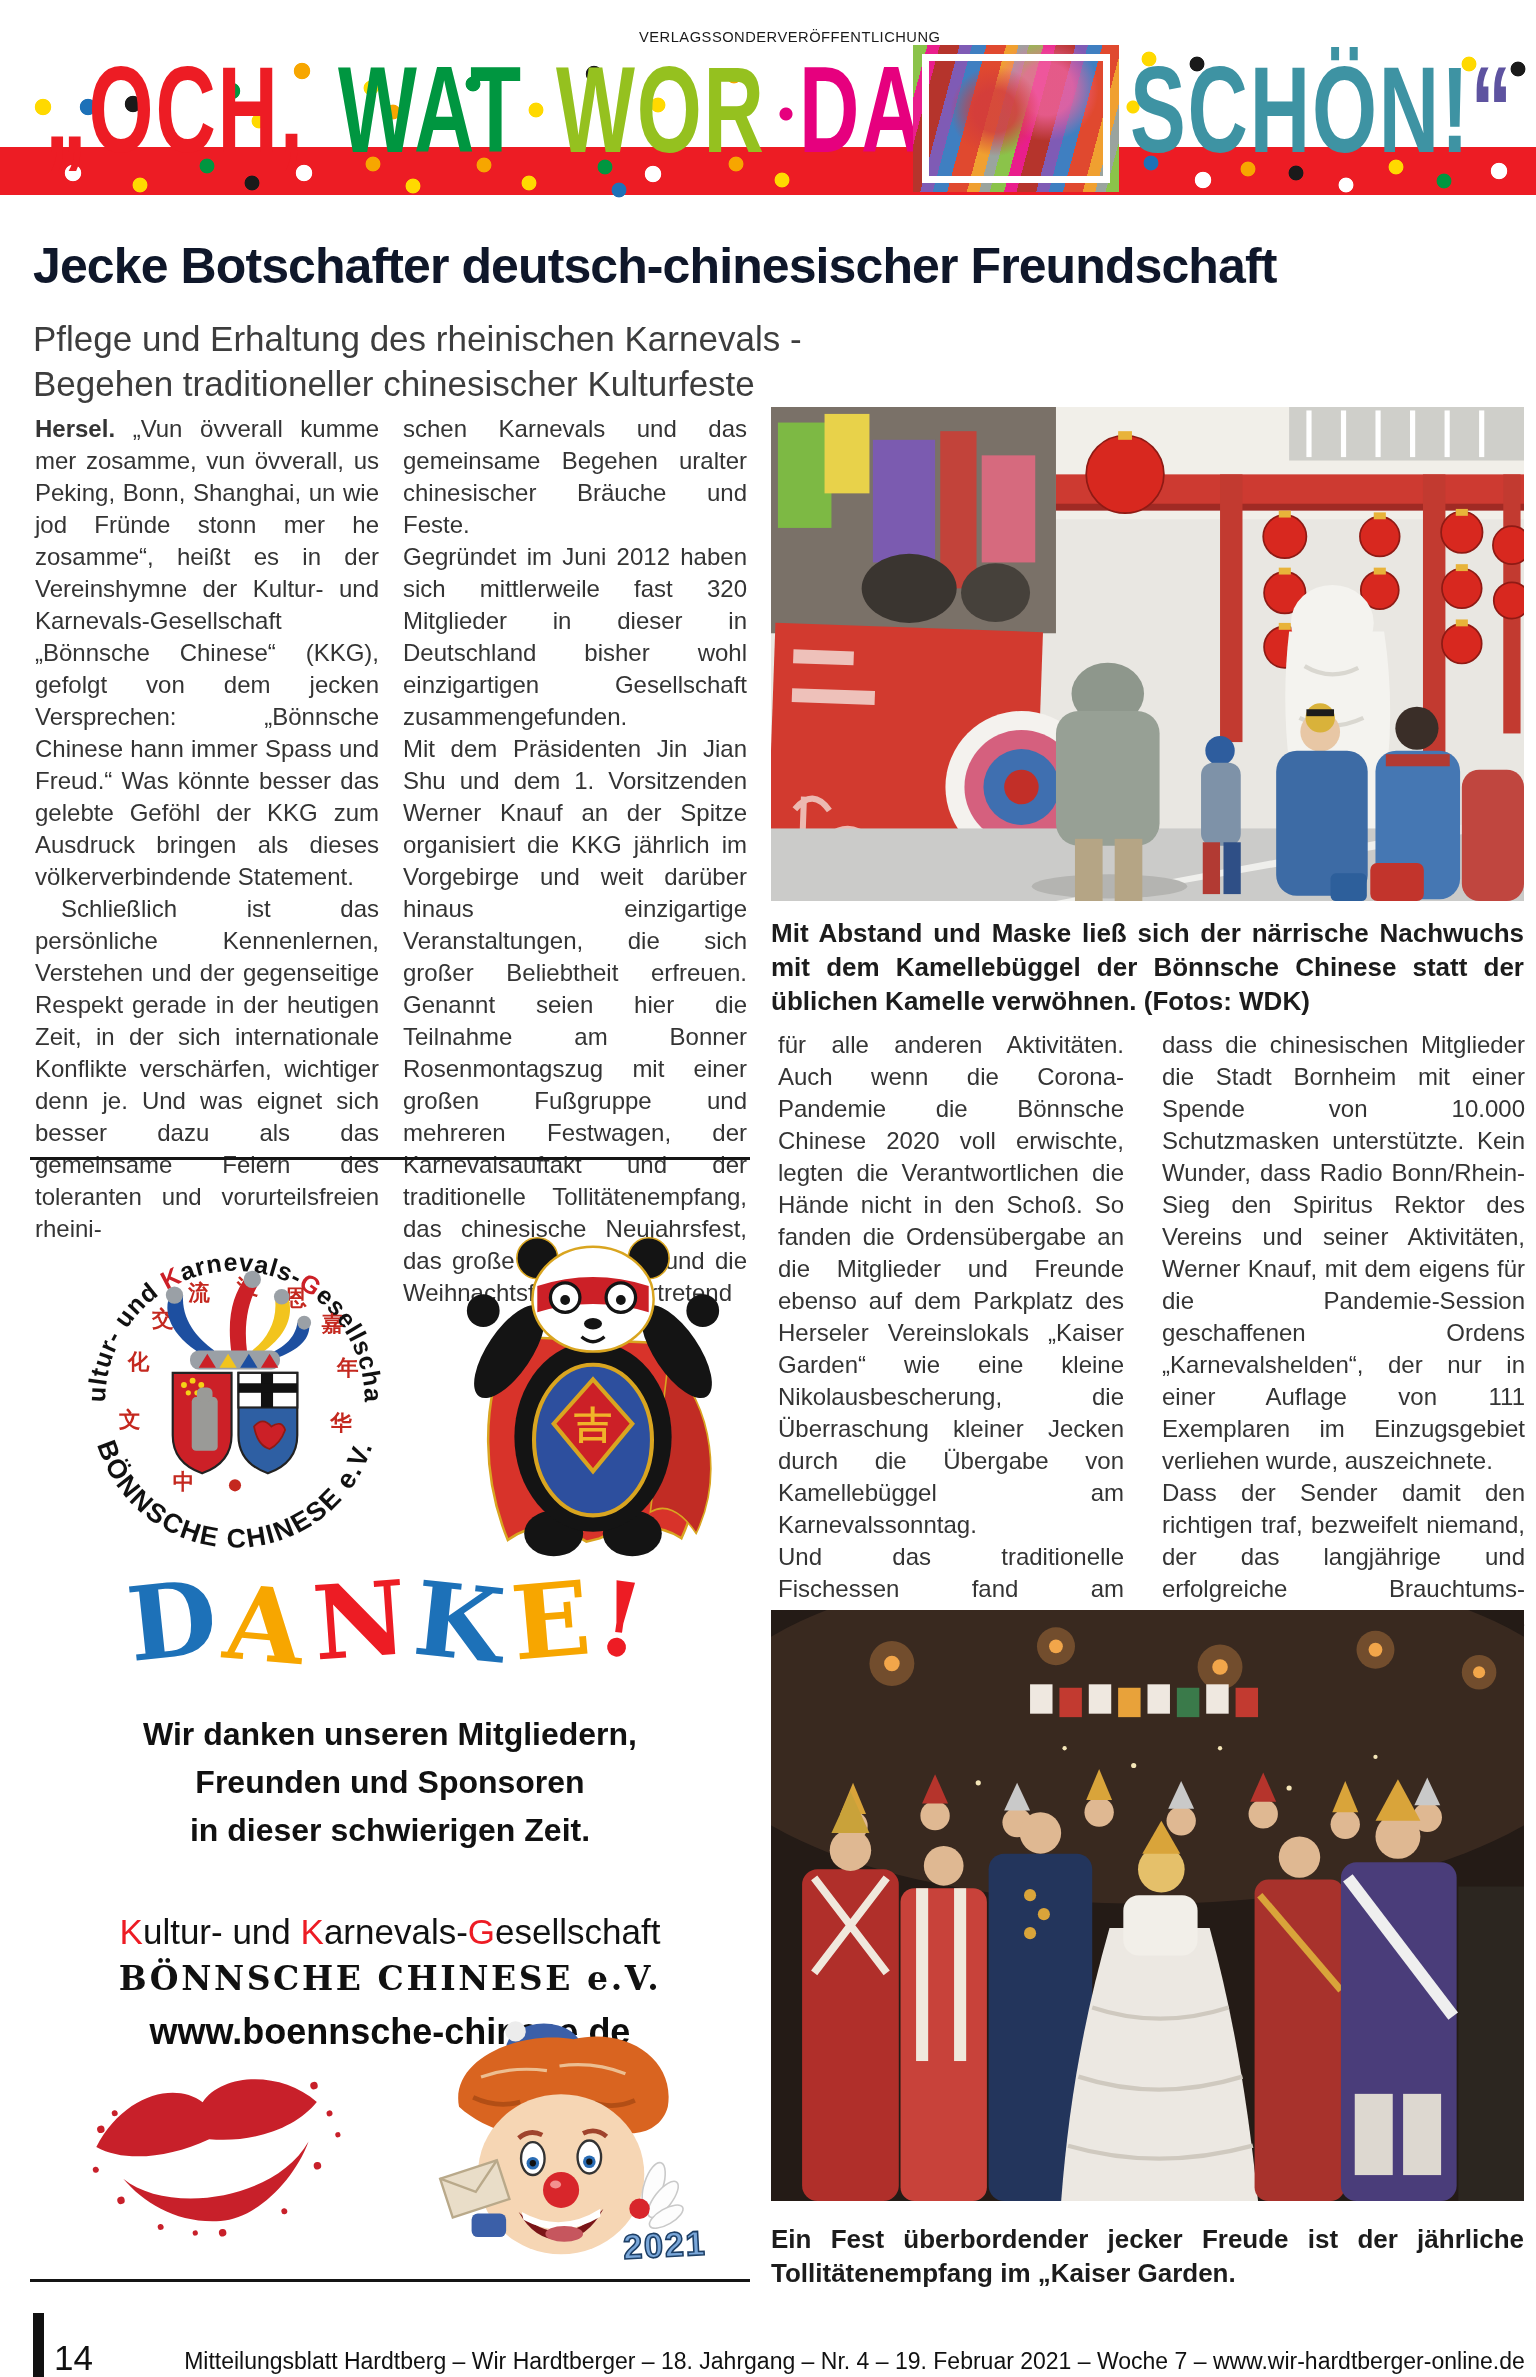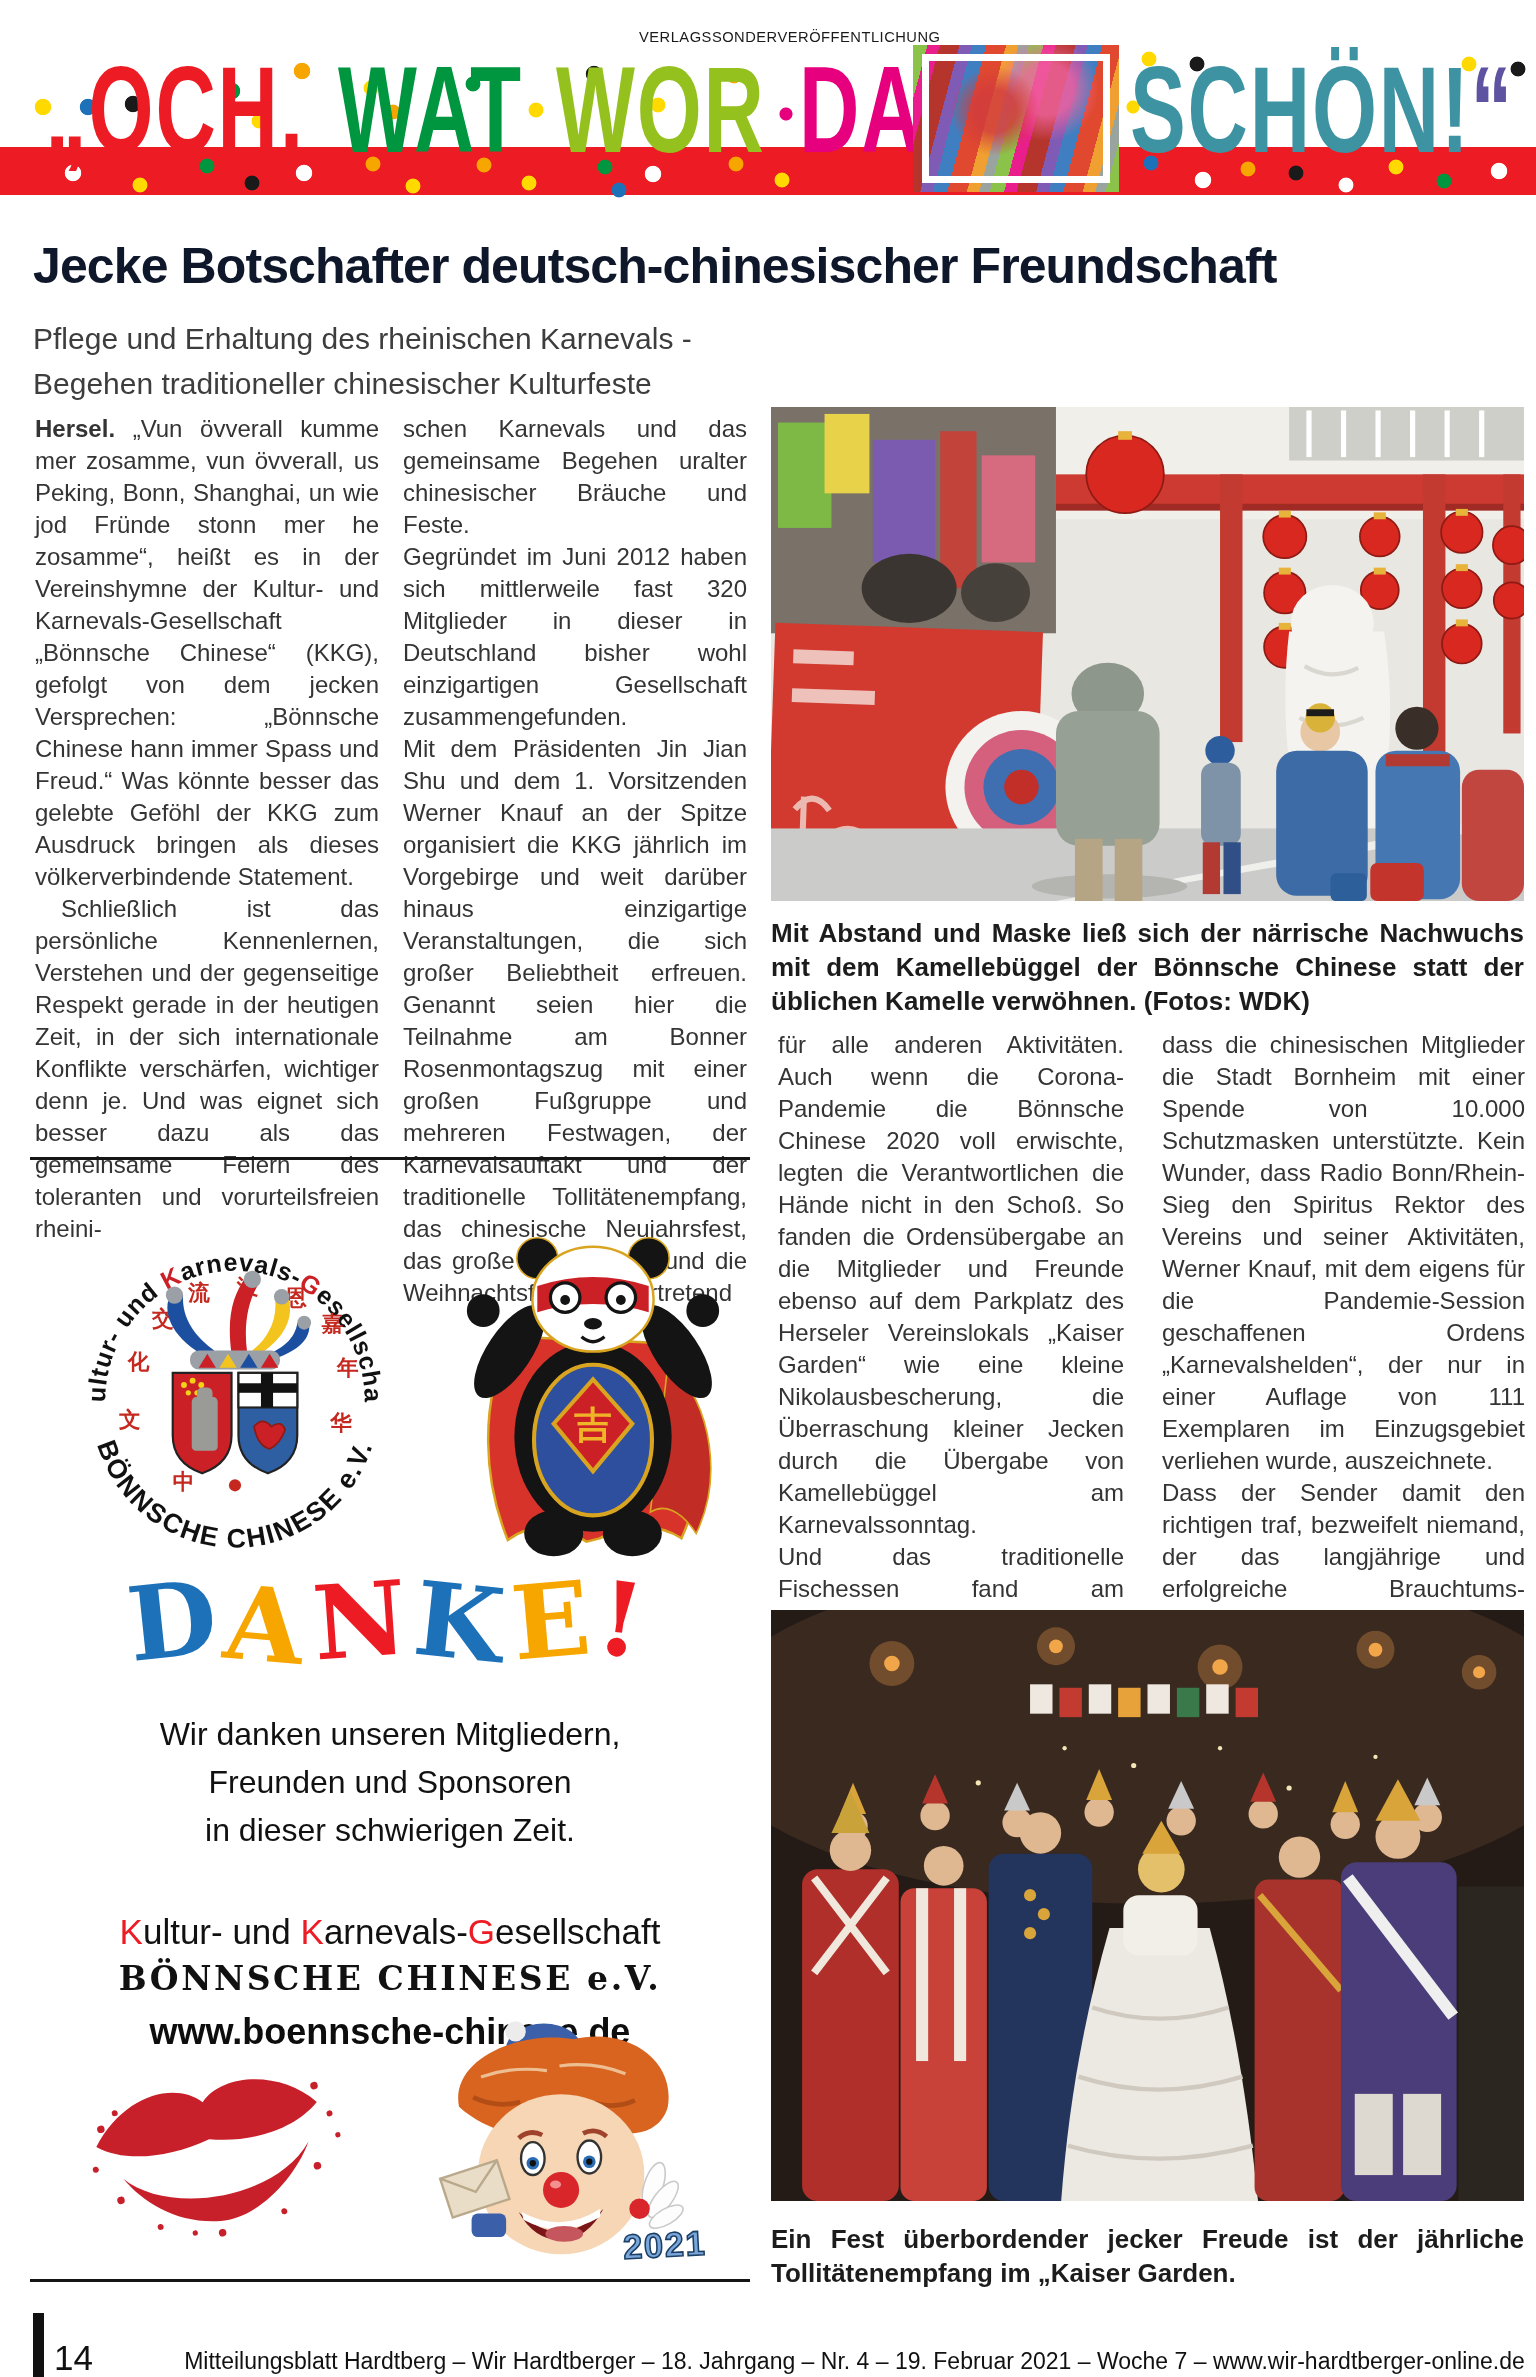--- a/index.html
+++ b/index.html
@@ -69,21 +69,21 @@
       radial-gradient(circle at 40% 45%, rgba(210,60,60,.85) 0 21px, transparent 45px),
       radial-gradient(circle at 65% 30%, rgba(240,100,160,.8) 0 26px, transparent 52px),
       repeating-linear-gradient(105deg, #8bc34a 0 14px, #e91e8c 14px 26px, #b5342c 26px 45px,
         #7f5bb5 45px 57px, #3f7fc1 57px 71px, #e0492f 71px 90px, #f0a030 90px 102px, #9aa49e 102px 112px);
   }
   .header-photo-frame { position:absolute; left:8.6px; top:8.6px; right:8.6px; bottom:8.6px; border:7px solid #fff; }
 
   
   .headline { position:absolute; left:33px; top:213px; width:1469px; font-size:50px; font-weight:bold;
               color:#0f172a; letter-spacing:-0.9px; }
-  .subhead  { position:absolute; left:33px; top:292px; width:950px; font-size:30px; color:#3d3d3d;
+  .subhead  { position:absolute; left:33px; top:292px; width:950px; font-size:35px; color:#3d3d3d;
               line-height:45px; white-space:pre-line; }
 
   
   .col { position:absolute; top:389px; width:344px; font-size:24px; line-height:32px; color:#343434;
          text-align:justify; }
   .col p { margin:0; }
   .col1 { left:35px; }
   .col2 { left:403px; }
   .col3 { left:778px;  top:1005px; width:346px; }
   .col4 { left:1162px; top:1005px; width:363px; }
@@ -113,21 +113,21 @@
            font-family:"DejaVu Serif", serif; }
   .danke span { display:inline-block; }
   .danke span:nth-child(1){ transform:rotate(-6deg); }
   .danke span:nth-child(2){ transform:rotate(5deg) translateY(5.2px); }
   .danke span:nth-child(3){ transform:rotate(-4deg); }
   .danke span:nth-child(4){ transform:rotate(6deg) translateY(2.6px); }
   .danke span:nth-child(5){ transform:rotate(-5deg); }
   .danke span:nth-child(6){ transform:rotate(8deg); }
 
   .ad-lines { position:absolute; left:30px; top:1686px; width:720px; text-align:center;
-              font-size:32px; font-weight:normal; color:#111; line-height:48px; }
+              font-size:32px; font-weight:bold; color:#111; line-height:48px; }
   .club-line { position:absolute; left:30px; top:1888px; width:720px; text-align:center;
                font-size:35px; font-weight:normal; }
   .club-sub  { position:absolute; left:30px; top:1935px; width:720px; text-align:center;
                font-size:33px; font-weight:bold; color:#111; letter-spacing:2.6px;
                font-family:"DejaVu Serif", serif; }
   .ad-url { position:absolute; left:30px; top:1987px; width:720px; text-align:center;
             font-size:36px; font-weight:bold; color:#0d0d0d; }
 
   
   .footer-bar  { position:absolute; left:33px; top:2289px; width:11.2px; height:66px; background:#111; }

